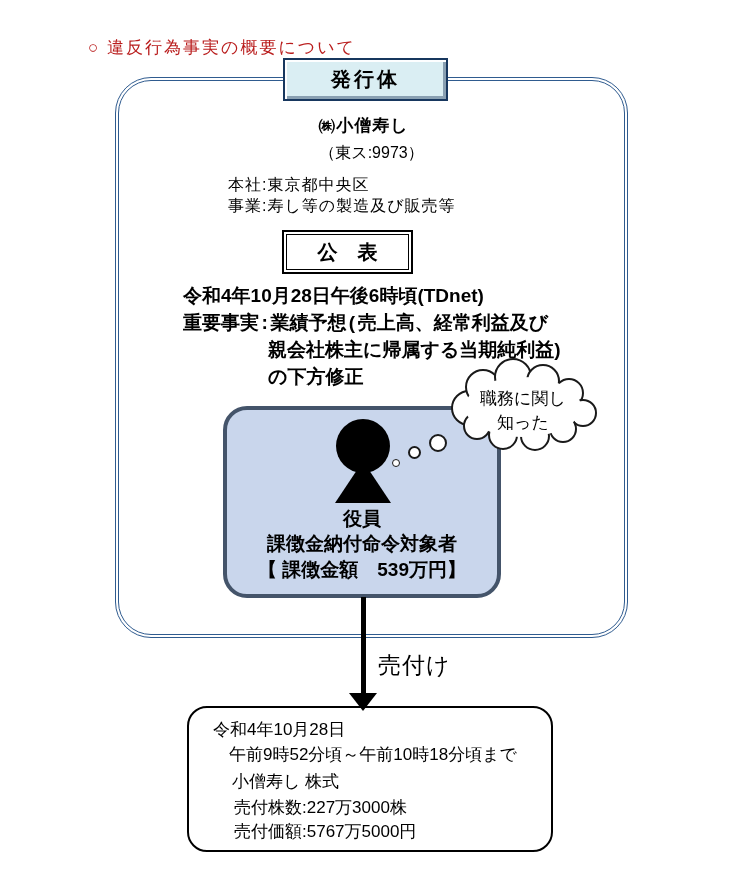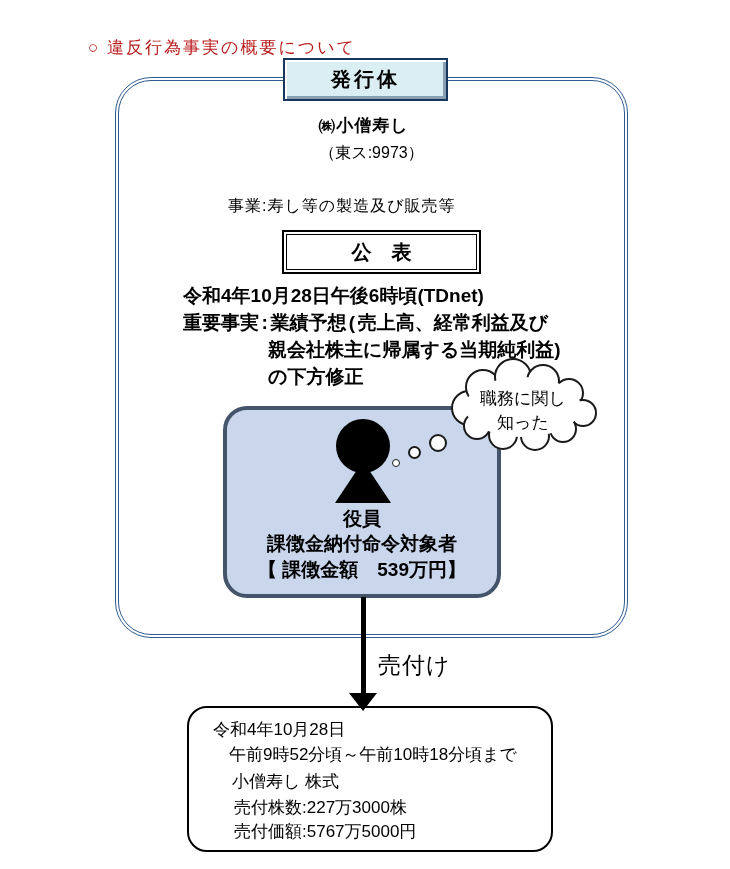--- a/index.html
+++ b/index.html
@@ -60,21 +60,21 @@
     left: 115px; top: 143px; width: 513px;
     text-align: center;
     font-size: 16px;
   }
   .company-hq   { left: 228px; top: 175px; font-size: 16px; letter-spacing: 1px; }
   .company-biz  { left: 228px; top: 196px; font-size: 16px; letter-spacing: 1px; }
 
   
   .kohyo-box {
     left: 282px; top: 230px;
-    width: 199px; height: 44px;
+    width: 131px; height: 44px;
     background: #fff;
     border: 2px solid #000;
     box-shadow: inset 0 0 0 2px #fff, inset 0 0 0 3px #000;
     display: flex; align-items: center; justify-content: center;
     font-size: 20px; font-weight: bold;
     z-index: 2;
   }
 
   .pub-line { font-size: 19px; font-weight: bold; white-space: nowrap; letter-spacing: 0; }
   .pub-1 { left: 183px; top: 283px; }
@@ -160,20 +160,21 @@
 <div class="canvas">
 
   <div class="abs page-title">○ 違反行為事実の概要について</div>
 
   <div class="abs outer-frame"></div>
 
   <div class="abs issuer-header">発行体</div>
 
   <div class="abs company-name">㈱小僧寿し</div>
   <div class="abs company-ticker">（東ス:9973）</div>
+  <div class="abs company-hq">本社:東京都中央区</div>
   <div class="abs company-biz">事業:寿し等の製造及び販売等</div>
 
   <div class="abs kohyo-box">公　表</div>
 
   <div class="abs pub-line pub-1">令和4年10月28日午後6時頃(TDnet)</div>
   <div class="abs pub-line pub-2">重要事実:業績予想(売上高、経常利益及び</div>
   <div class="abs pub-line pub-3">親会社株主に帰属する当期純利益)</div>
   <div class="abs pub-line pub-4">の下方修正</div>
 
   <div class="abs insider-box"></div>

